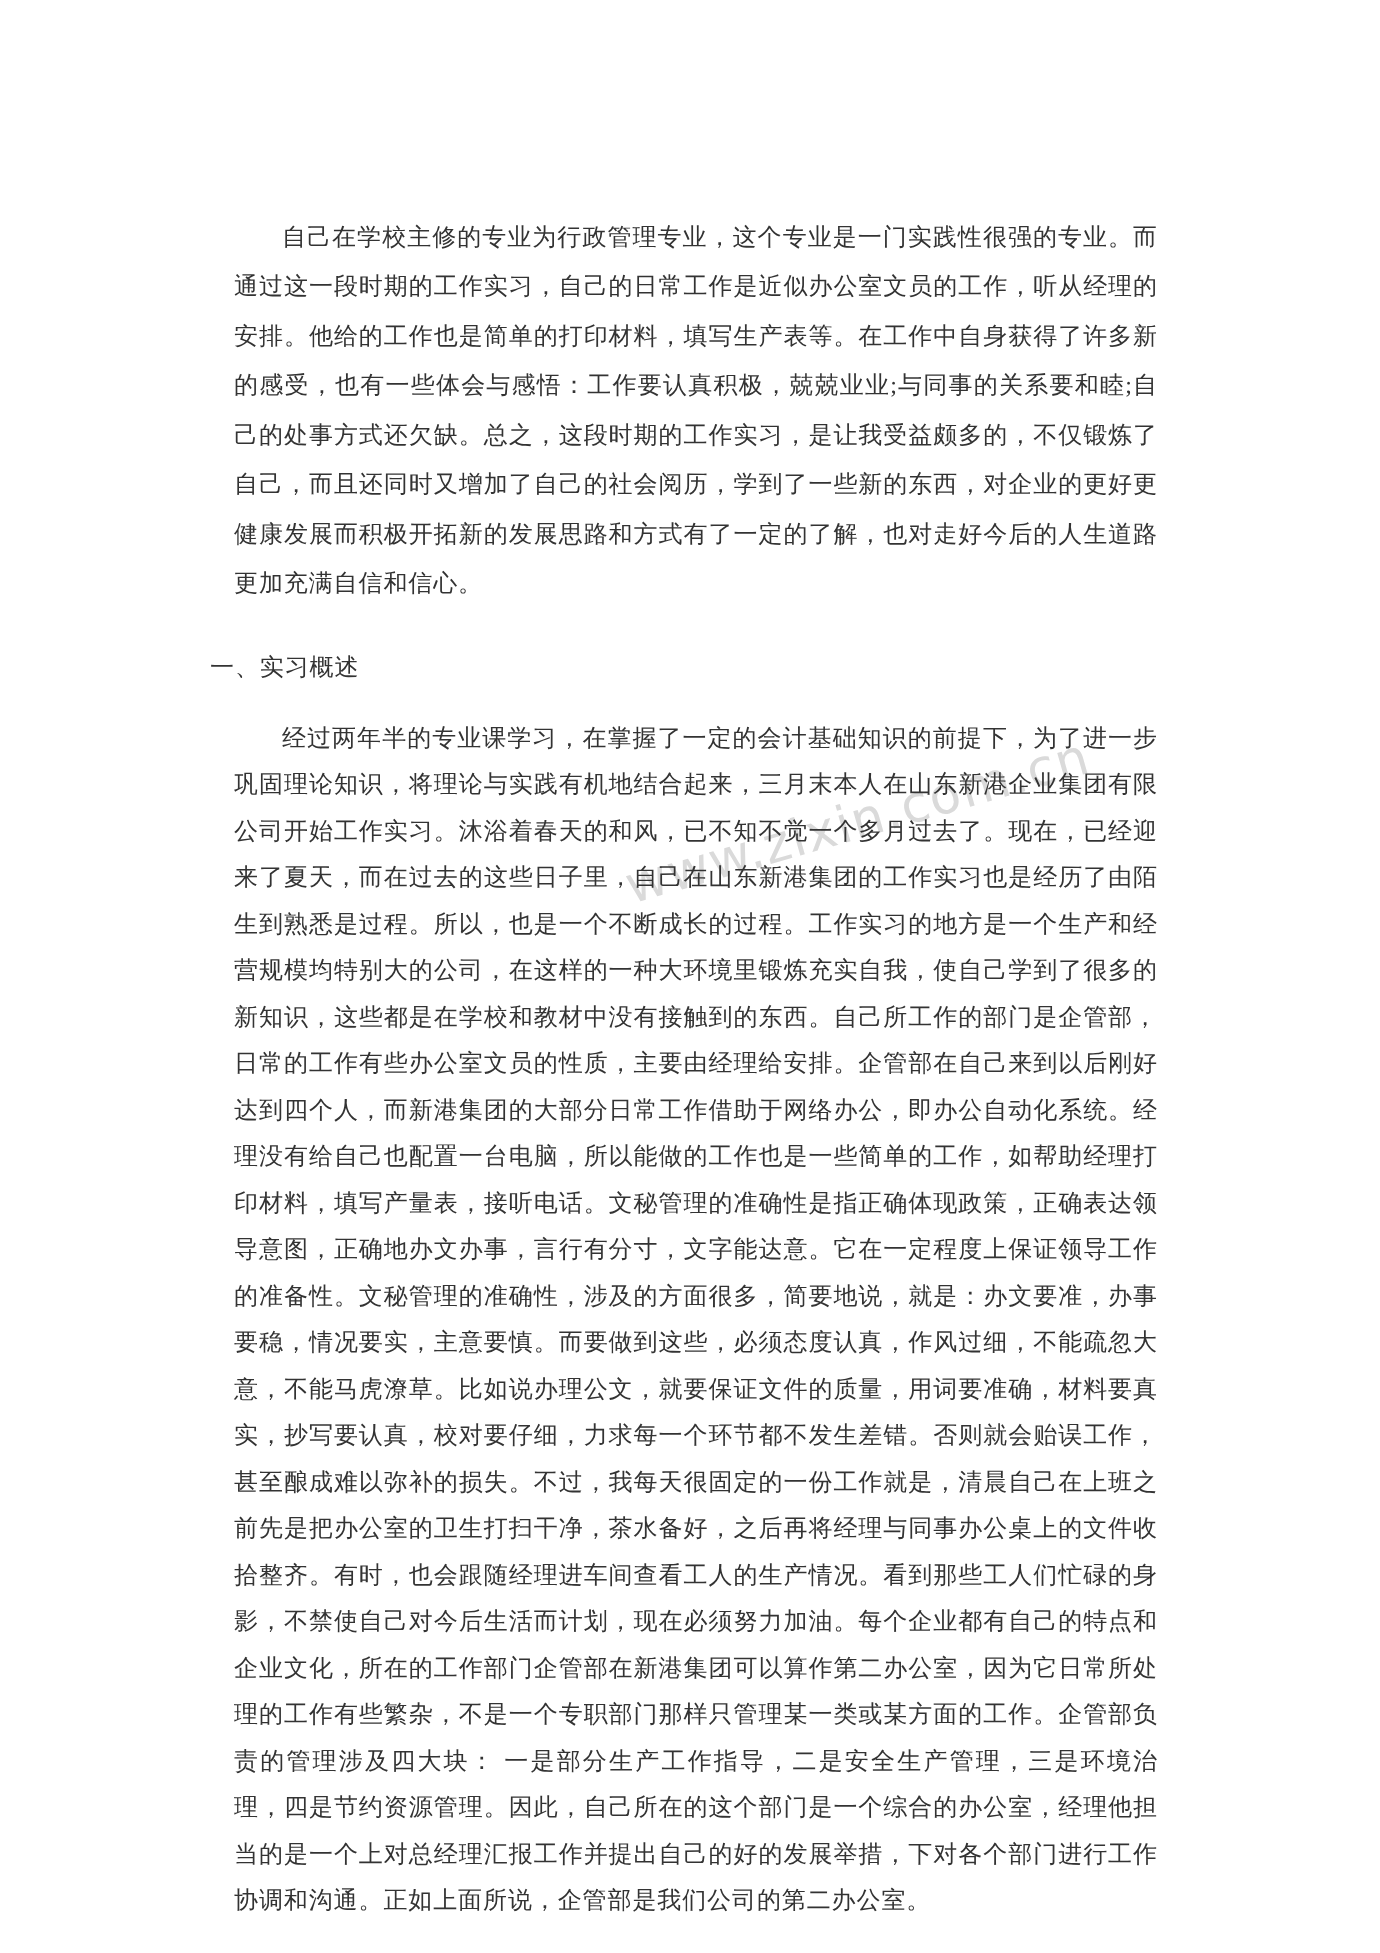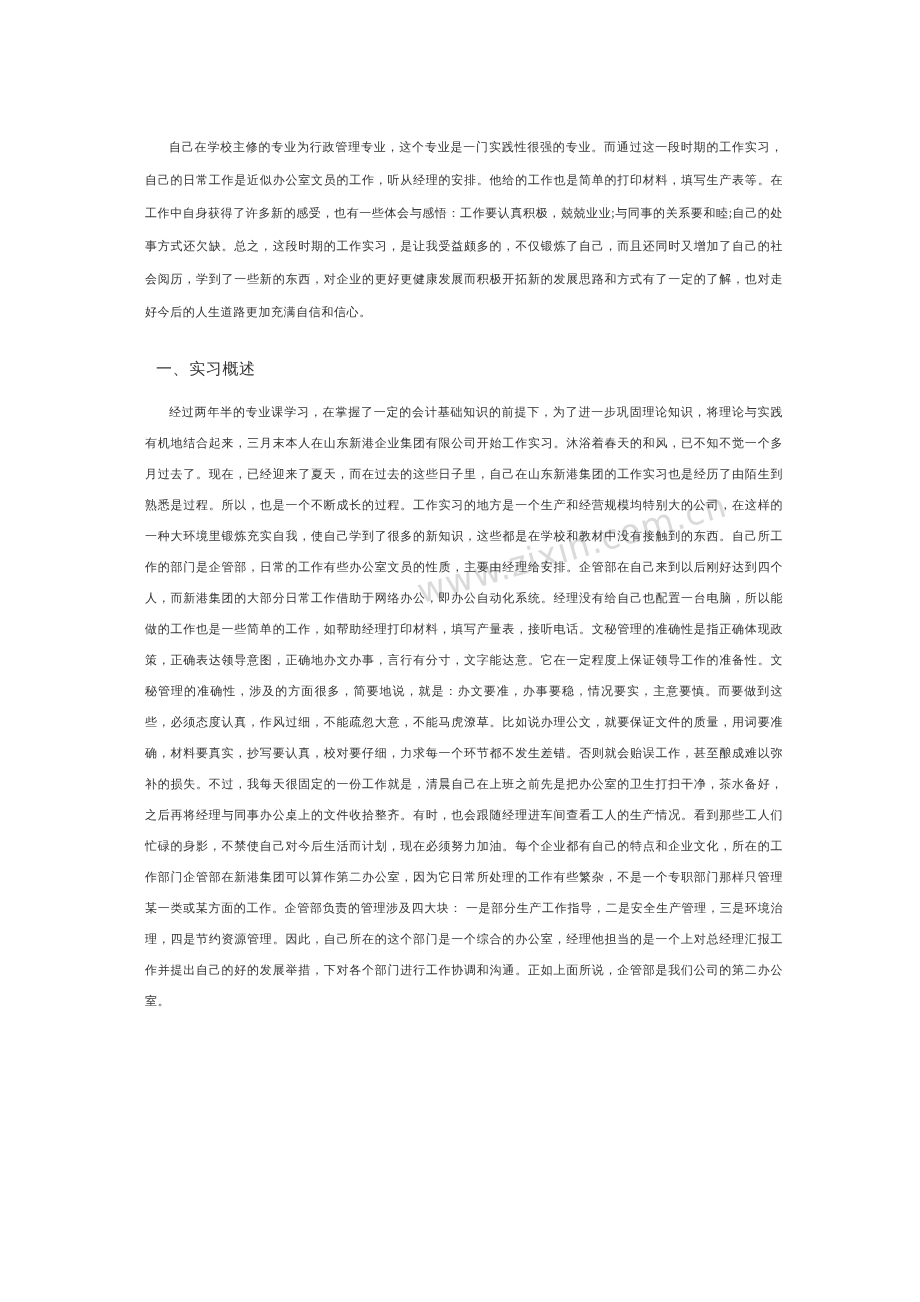--- a/index.html
+++ b/index.html
@@ -19,34 +19,34 @@
     width: 920px;
     height: 1302px;
     background: #ffffff;
   }
   .content {
     position: relative;
     padding: 126px 132px 0 140px;
     z-index: 2;
   }
   .para {
-    margin: 5px;
-    font-size: 12px;
+    margin: 16px;
+    font-size: 16px;
     line-height: 31px;
     color: #333333;
     text-align: justify;
     text-indent: 2em;
     letter-spacing: 0.6px;
     word-break: break-all;
   }
   .para.first {
     line-height: 33px;
   }
   .heading {
-    margin: 24px 0 13px 16px;
+    margin: 24px 0 13px 0;
     font-size: 16px;
     line-height: 31px;
     font-weight: normal;
     color: #333333;
     letter-spacing: 0.6px;
   }
   .watermark {
     position: absolute;
     left: 418px;
     top: 572px;

